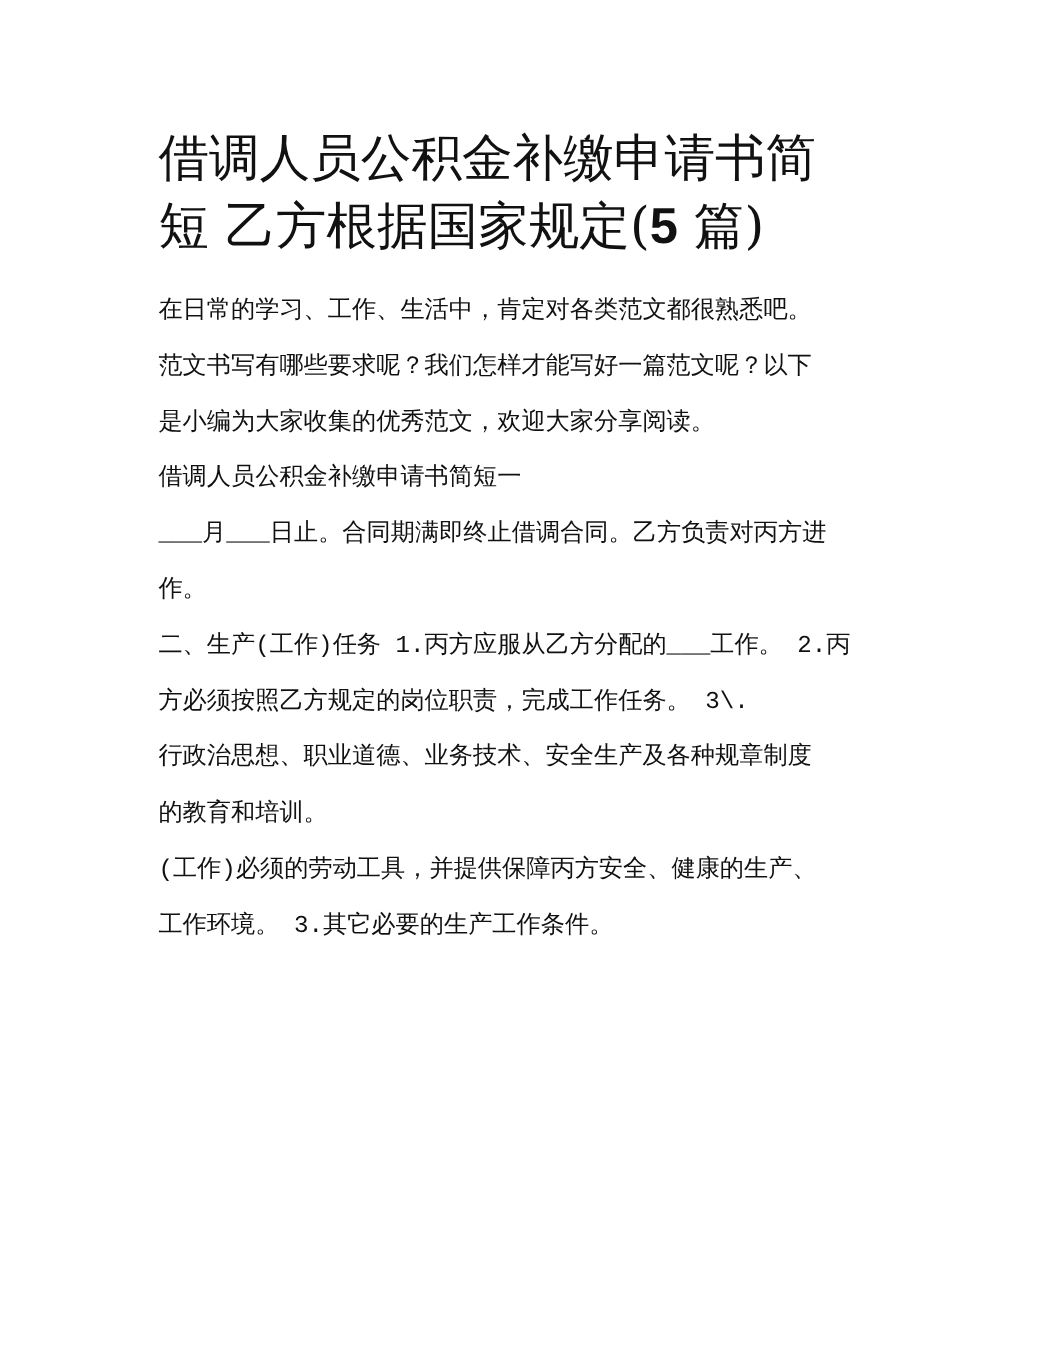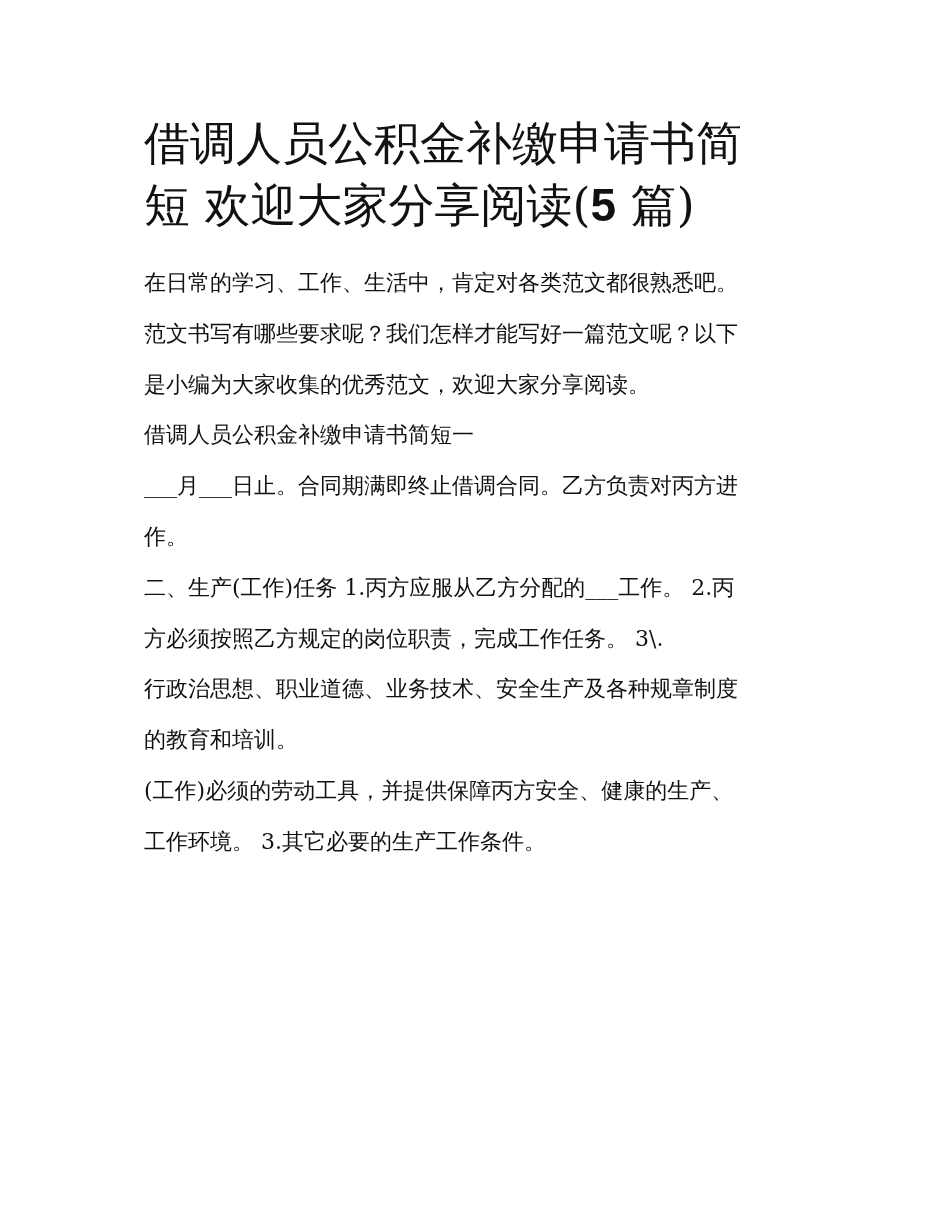--- a/index.html
+++ b/index.html
@@ -27,35 +27,36 @@
       line-height: 62px;
       font-weight: normal;
       letter-spacing: 0px;
       white-space: nowrap;
     }
     .title .line { display: block; height: 62px; }
     .title .bold { font-weight: bold; font-family: "Liberation Sans", sans-serif; }
     .body {
       margin-top: 22px;
       font-size: 22px;
+      font-family: Liberation Mono, monospace;
     }
     .body .line {
       display: block;
       height: 50.8px;
       line-height: 50.8px;
       white-space: nowrap;
     }
   </style>
 </head>
 <body>
 
 <div class="page">
   <h1 class="title">
     <span class="line">借调人员公积金补缴申请书简</span>
-    <span class="line"><span>短 欢迎大家分享阅读(</span><span class="bold">5</span><span> 篇)</span></span>
+    <span class="line"><span>短 乙方根据国家规定(</span><span class="bold">5</span><span> 篇)</span></span>
   </h1>
 
   <div class="body">
     <span class="line">在日常的学习、工作、生活中，肯定对各类范文都很熟悉吧。</span>
     <span class="line">范文书写有哪些要求呢？我们怎样才能写好一篇范文呢？以下</span>
     <span class="line">是小编为大家收集的优秀范文，欢迎大家分享阅读。</span>
     <span class="line">借调人员公积金补缴申请书简短一</span>
     <span class="line">___月___日止。合同期满即终止借调合同。乙方负责对丙方进</span>
     <span class="line">作。</span>
     <span class="line">二、生产(工作)任务 1.丙方应服从乙方分配的___工作。 2.丙</span>

